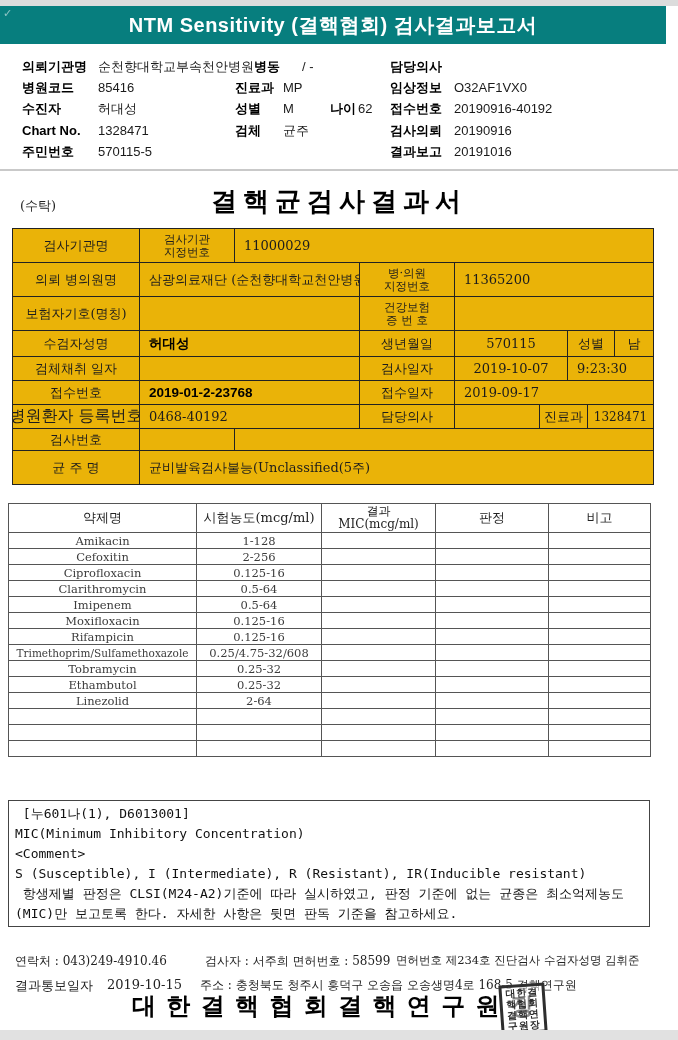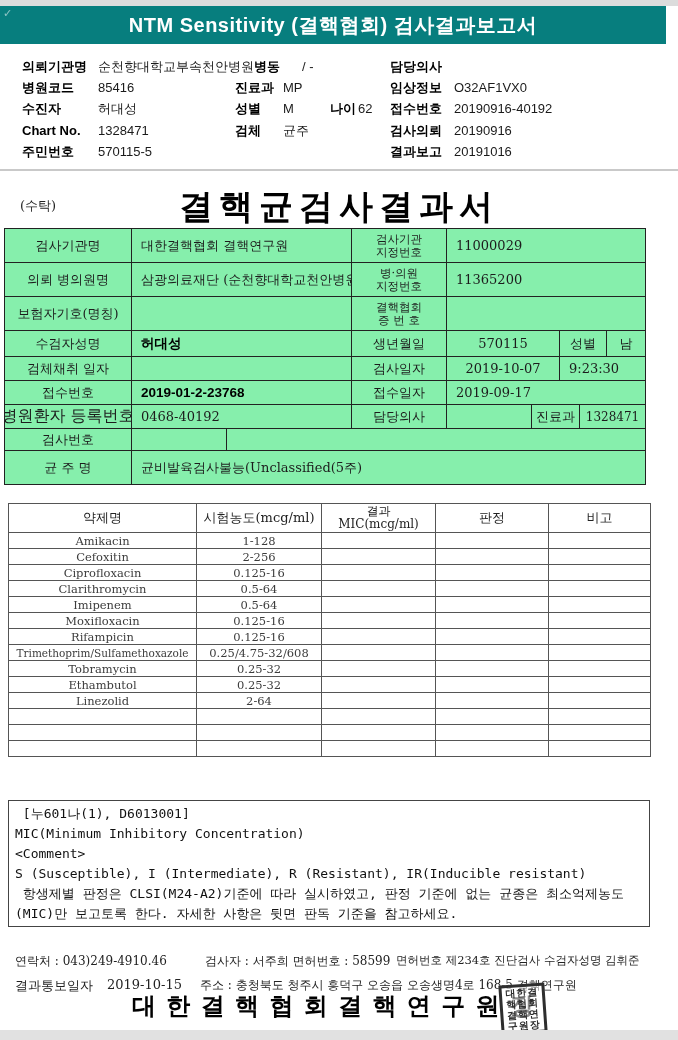--- a/index.html
+++ b/index.html
@@ -41,24 +41,24 @@
   .w28 { display: inline-block; width: 28px; }
   .w64 { display: inline-block; width: 64px; }
   .ml22 { margin-left: 22px; }
 
   .divider { position: absolute; top: 169px; left: 0; width: 678px; height: 2px; background: #c9c9c9; }
 
   
   .deposit { position: absolute; left: 20px; top: 197px; font: 13px "DejaVu Serif", serif; color: #222; }
   .form-title {
     position: absolute; top: 184px; left: 0; width: 678px; text-align: center;
-    font-family: "DejaVu Serif", serif; font-size: 34px; font-weight: bold;
+    font-family: "DejaVu Serif", serif; font-size: 26px; font-weight: bold;
     letter-spacing: 6px; color: #000;
   }
-  .ft { position: absolute; top: 228px; left: 4px; width: 642px; border: 1px solid #222; background: #86efac; }
+  .ft { position: absolute; top: 228px; left: 12px; width: 642px; border: 1px solid #222; background: #eab308; }
   .ft-row { display: flex; border-bottom: 1px solid #222; }
   .ft-row:last-child { border-bottom: none; }
   .fc {
     border-right: 1px solid #222; display: flex; align-items: center;
     font-family: "DejaVu Serif", serif; font-size: 13px; color: #1c1c1c;
     overflow: hidden; white-space: nowrap;
   }
   .fc:last-child { border-right: none; }
   .lbl { justify-content: center; text-align: center; }
   .val { justify-content: flex-start; padding-left: 9px; }
@@ -154,41 +154,40 @@
 </div>
 
 <div class="divider"></div>
 
 <span class="deposit">(수탁)</span>
 <h2 class="form-title">결핵균검사결과서</h2>
 
 <div class="ft">
   <div class="ft-row" style="height:34px">
     <div class="fc lbl" style="width:127px">검사기관명</div>
-    <div class="fc val" style="width:220px">대한결핵협회 결핵연구원</div>
     <div class="fc lbl two" style="width:95px">
         <span>검사기관</span>
         <span>지정번호</span>
       </div>
     <div class="fc val" style="width:198px">11000029</div>
   </div>
   <div class="ft-row" style="height:34px">
     <div class="fc lbl" style="width:127px">의뢰 병의원명</div>
     <div class="fc val" style="width:220px">삼광의료재단 (순천향대학교천안병원)</div>
     <div class="fc lbl two" style="width:95px">
         <span>병·의원</span>
         <span>지정번호</span>
       </div>
     <div class="fc val" style="width:198px">11365200</div>
   </div>
   <div class="ft-row" style="height:34px">
     <div class="fc lbl" style="width:127px">보험자기호(명칭)</div>
     <div class="fc val" style="width:220px"></div>
     <div class="fc lbl two" style="width:95px">
-        <span>결핵협회</span>
+        <span>건강보험</span>
         <span>증 번 호</span>
       </div>
     <div class="fc val" style="width:198px"></div>
   </div>
   <div class="ft-row" style="height:26px">
     <div class="fc lbl" style="width:127px">수검자성명</div>
     <div class="fc val bold-sans" style="width:220px">허대성</div>
     <div class="fc lbl" style="width:95px">생년월일</div>
     <div class="fc ctr" style="width:113px">570115</div>
     <div class="fc lbl" style="width:47px">성별</div>

